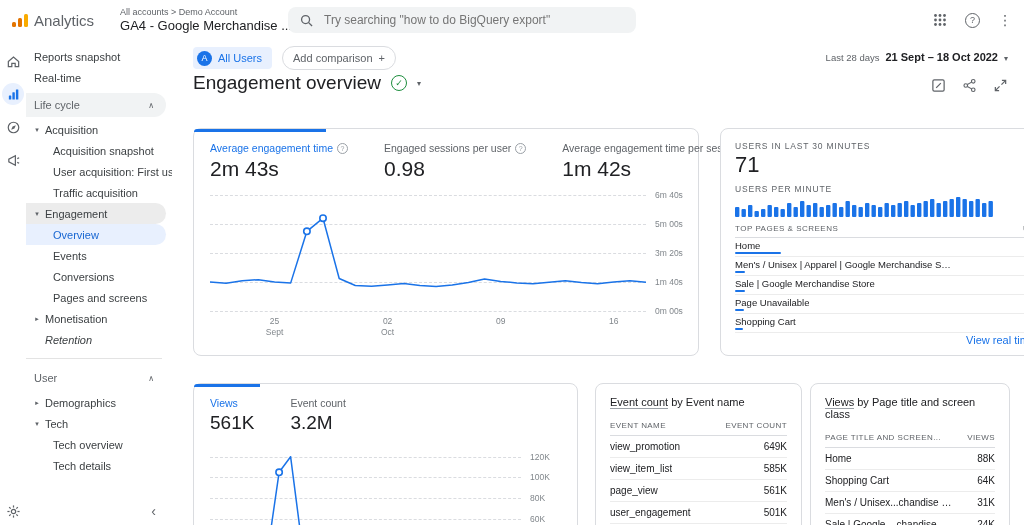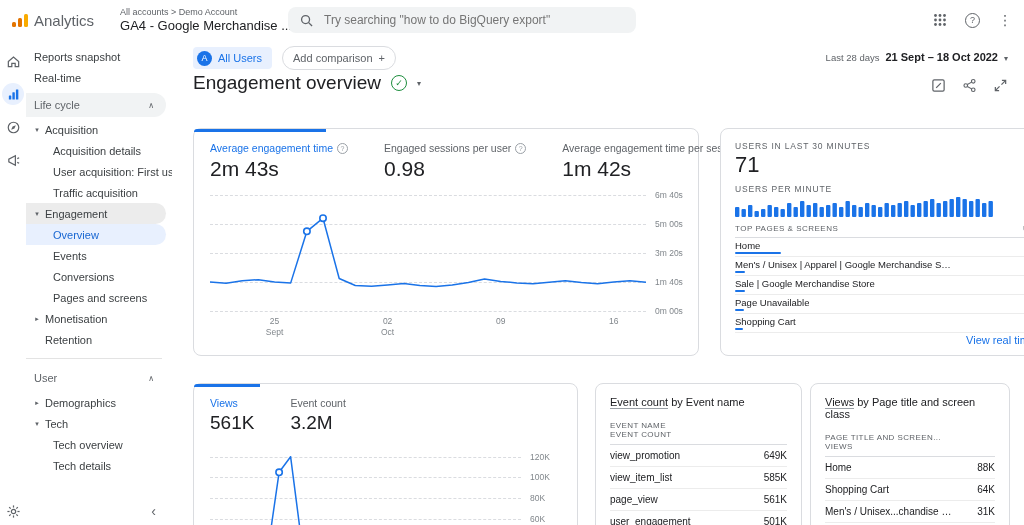--- a/index.html
+++ b/index.html
@@ -39,21 +39,21 @@
   .s-item{height:21px;display:flex;align-items:center;padding-left:8px;cursor:pointer;white-space:nowrap;}
   .s-section{height:24px;display:flex;align-items:center;justify-content:space-between;padding:0 12px 0 8px;
              background:#f1f3f4;border-radius:0 14px 14px 0;margin:5px 6px 2px 0;color:#5f6368;cursor:pointer;gap:12px;}
   .chev{font-size:8px;color:#5f6368;}
   .s-parent{height:21px;display:flex;align-items:center;gap:3px;padding-left:6px;cursor:pointer;white-space:nowrap;}
   .s-parent .arr{width:10px;font-size:7px;color:#5f6368;text-align:center;}
   .s-parent.active{background:#ececec;border-radius:0 14px 14px 0;margin-right:6px;}
   .s-child{height:21px;display:flex;align-items:center;padding-left:27px;cursor:pointer;white-space:nowrap;
            overflow:hidden;text-overflow:ellipsis;}
   .s-child.sel{background:#e8f0fe;color:#1967d2;border-radius:0 14px 14px 0;margin-right:6px;}
-  .s-leaf{padding-left:19px;}
+  .s-leaf{padding-left:19px;font-style:italic;}
   .s-divider{height:1px;background:#e3e3e3;margin:8px 10px 7px 0;}
   .side-collapse{position:absolute;bottom:6px;right:16px;font-size:14px;color:#5f6368;cursor:pointer;}
 
   
   .chips{position:absolute;left:193px;top:46px;display:flex;align-items:center;gap:10px;}
   .chip-all{display:flex;align-items:center;gap:6px;background:#e8f0fe;border-radius:4px;height:22px;
             padding:0 10px 0 4px;font-size:11px;color:#1a73e8;cursor:pointer;}
   .chip-avatar{width:15px;height:15px;border-radius:50%;background:#1a73e8;color:#fff;font-size:9px;
                display:flex;align-items:center;justify-content:center;}
   .chip-add{display:flex;align-items:center;gap:6px;border:1px solid #dadce0;border-radius:12px;height:22px;
@@ -106,21 +106,21 @@
   .rt-name{font-size:9.5px;color:#202124;white-space:nowrap;overflow:hidden;text-overflow:ellipsis;max-width:218px;}
   .rt-val{font-size:9.5px;color:#202124;}
   .rt-bar{height:2px;background:#1a73e8;border-radius:1px;margin-top:1px;}
   .rt-link{position:absolute;right:14px;bottom:9px;display:flex;align-items:flex-start;gap:7px;color:#1a73e8;
            font-size:11px;cursor:pointer;}
 
   
   .card-title{font-size:11px;color:#202124;}
   .t-underline{border-bottom:1px solid #9aa0a6;cursor:pointer;}
   .tbl-head{display:flex;justify-content:space-between;font-size:8px;letter-spacing:.4px;color:#5f6368;
-            margin-top:13px;padding-bottom:5px;border-bottom:1px solid #dadce0;flex-direction:column;}
+            margin-top:13px;padding-bottom:5px;border-bottom:1px solid #dadce0;}
   .tbl-row{display:flex;justify-content:space-between;align-items:center;padding:5px 0;
            border-bottom:1px solid #ececec;font-size:10px;color:#202124;cursor:pointer;}
   .tbl-row .tname{white-space:nowrap;overflow:hidden;text-overflow:ellipsis;max-width:130px;}
   svg{display:block;}
 </style>
 </head>
 <body>
 
 <div class="app">
 
@@ -215,21 +215,21 @@
 
     <div class="s-section">
       <span>Life cycle</span>
       <span class="chev">∧</span>
     </div>
 
     <div class="s-parent">
       <span class="arr">▾</span>
       <span>Acquisition</span>
     </div>
-    <div class="s-child">Acquisition details</div>
+    <div class="s-child">Acquisition snapshot</div>
     <div class="s-child">User acquisition: First user ...</div>
     <div class="s-child">Traffic acquisition</div>
 
     <div class="s-parent active">
       <span class="arr">▾</span>
       <span>Engagement</span>
     </div>
     <div class="s-child sel">Overview</div>
     <div class="s-child">Events</div>
     <div class="s-child">Conversions</div>

